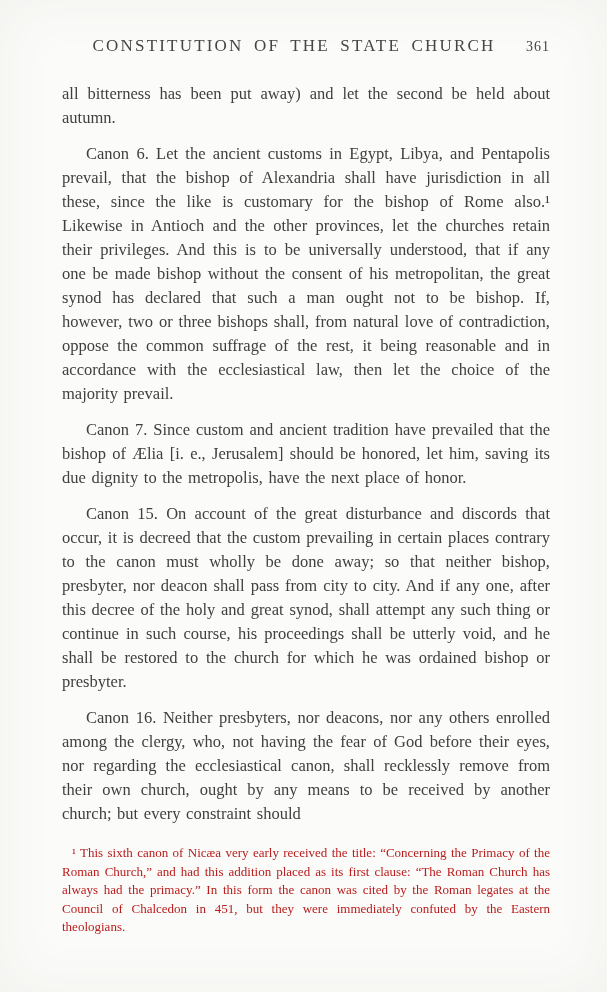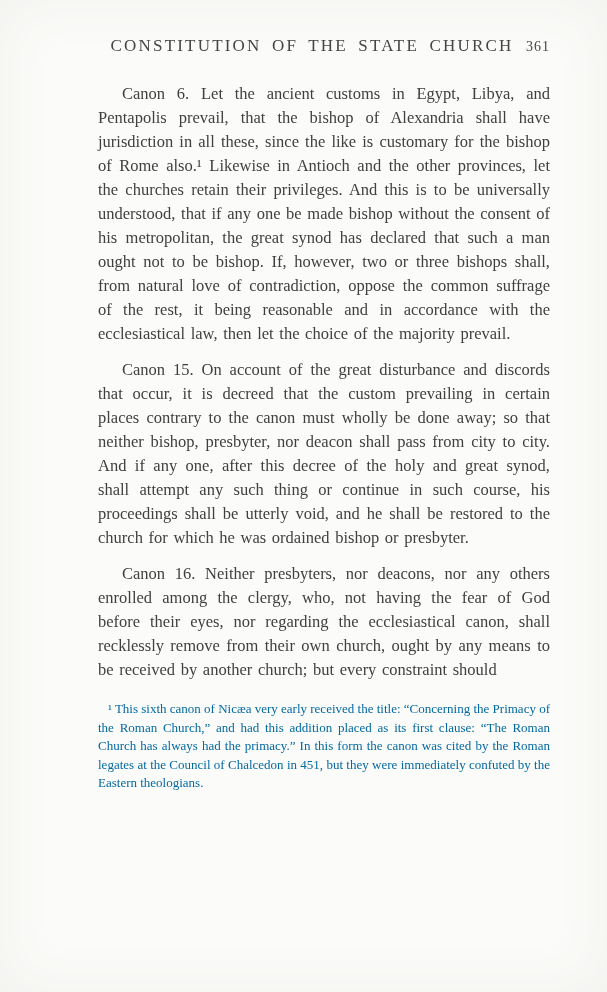--- a/index.html
+++ b/index.html
@@ -11,21 +11,21 @@
     height: 992px;
     background: #fbfbf9;
     font-family: "Liberation Serif", "DejaVu Serif", serif;
     color: #3f3f3f;
     overflow: hidden;
   }
   .page {
     box-sizing: border-box;
     width: 607px;
     height: 992px;
-    padding: 36px 57px 20px 98px;
+    padding: 36px 57px 20px 62px;
     box-shadow: inset 0 0 60px rgba(90,85,70,0.06);
   }
   .running-header {
     display: flex;
     align-items: baseline;
     margin-bottom: 26px;
   }
   .running-header .title {
     flex: 1;
     text-align: center;
@@ -50,39 +50,41 @@
   }
   .body-text p.indent {
     text-indent: 24px;
     margin-top: 12px;
   }
   .footnote {
     margin-top: 18px;
     font-size: 13px;
     line-height: 18.5px;
     text-align: justify;
-    color: #0369a1;
+    color: #b91c1c;
   }
   .footnote p {
     margin: 0;
     text-indent: 10px;
   }
 </style>
 </head>
 <body>
 
 <div class="page">
 
   <div class="running-header">
     <span class="title">CONSTITUTION OF THE STATE CHURCH</span>
     <span class="pagenum">361</span>
   </div>
 
   <div class="body-text">
+    <p>all bitterness has been put away) and let the second be held about autumn.</p>
     <p class="indent">Canon 6.  Let the ancient customs in Egypt, Libya, and Pentapolis prevail, that the bishop of Alexandria shall have jurisdiction in all these, since the like is customary for the bishop of Rome also.¹  Likewise in Antioch and the other provinces, let the churches retain their privileges.  And this is to be universally understood, that if any one be made bishop without the consent of his metropolitan, the great synod has declared that such a man ought not to be bishop. If, however, two or three bishops shall, from natural love of contradiction, oppose the common suffrage of the rest, it being reasonable and in accordance with the ecclesiastical law, then let the choice of the majority prevail.</p>
+    <p class="indent">Canon 7.  Since custom and ancient tradition have prevailed that the bishop of Ælia [i. e., Jerusalem] should be honored, let him, saving its due dignity to the metropolis, have the next place of honor.</p>
     <p class="indent">Canon 15.  On account of the great disturbance and discords that occur, it is decreed that the custom prevailing in certain places contrary to the canon must wholly be done away; so that neither bishop, presbyter, nor deacon shall pass from city to city.  And if any one, after this decree of the holy and great synod, shall attempt any such thing or continue in such course, his proceedings shall be utterly void, and he shall be restored to the church for which he was ordained bishop or presbyter.</p>
     <p class="indent">Canon 16.  Neither presbyters, nor deacons, nor any others enrolled among the clergy, who, not having the fear of God before their eyes, nor regarding the ecclesiastical canon, shall recklessly remove from their own church, ought by any means to be received by another church; but every constraint should</p>
   </div>
 
   <div class="footnote">
     <p>¹ This sixth canon of Nicæa very early received the title: “Concerning the Primacy of the Roman Church,” and had this addition placed as its first clause: “The Roman Church has always had the primacy.”  In this form the canon was cited by the Roman legates at the Council of Chalcedon in 451, but they were immediately confuted by the Eastern theologians.</p>
   </div>
 
 </div>
 

